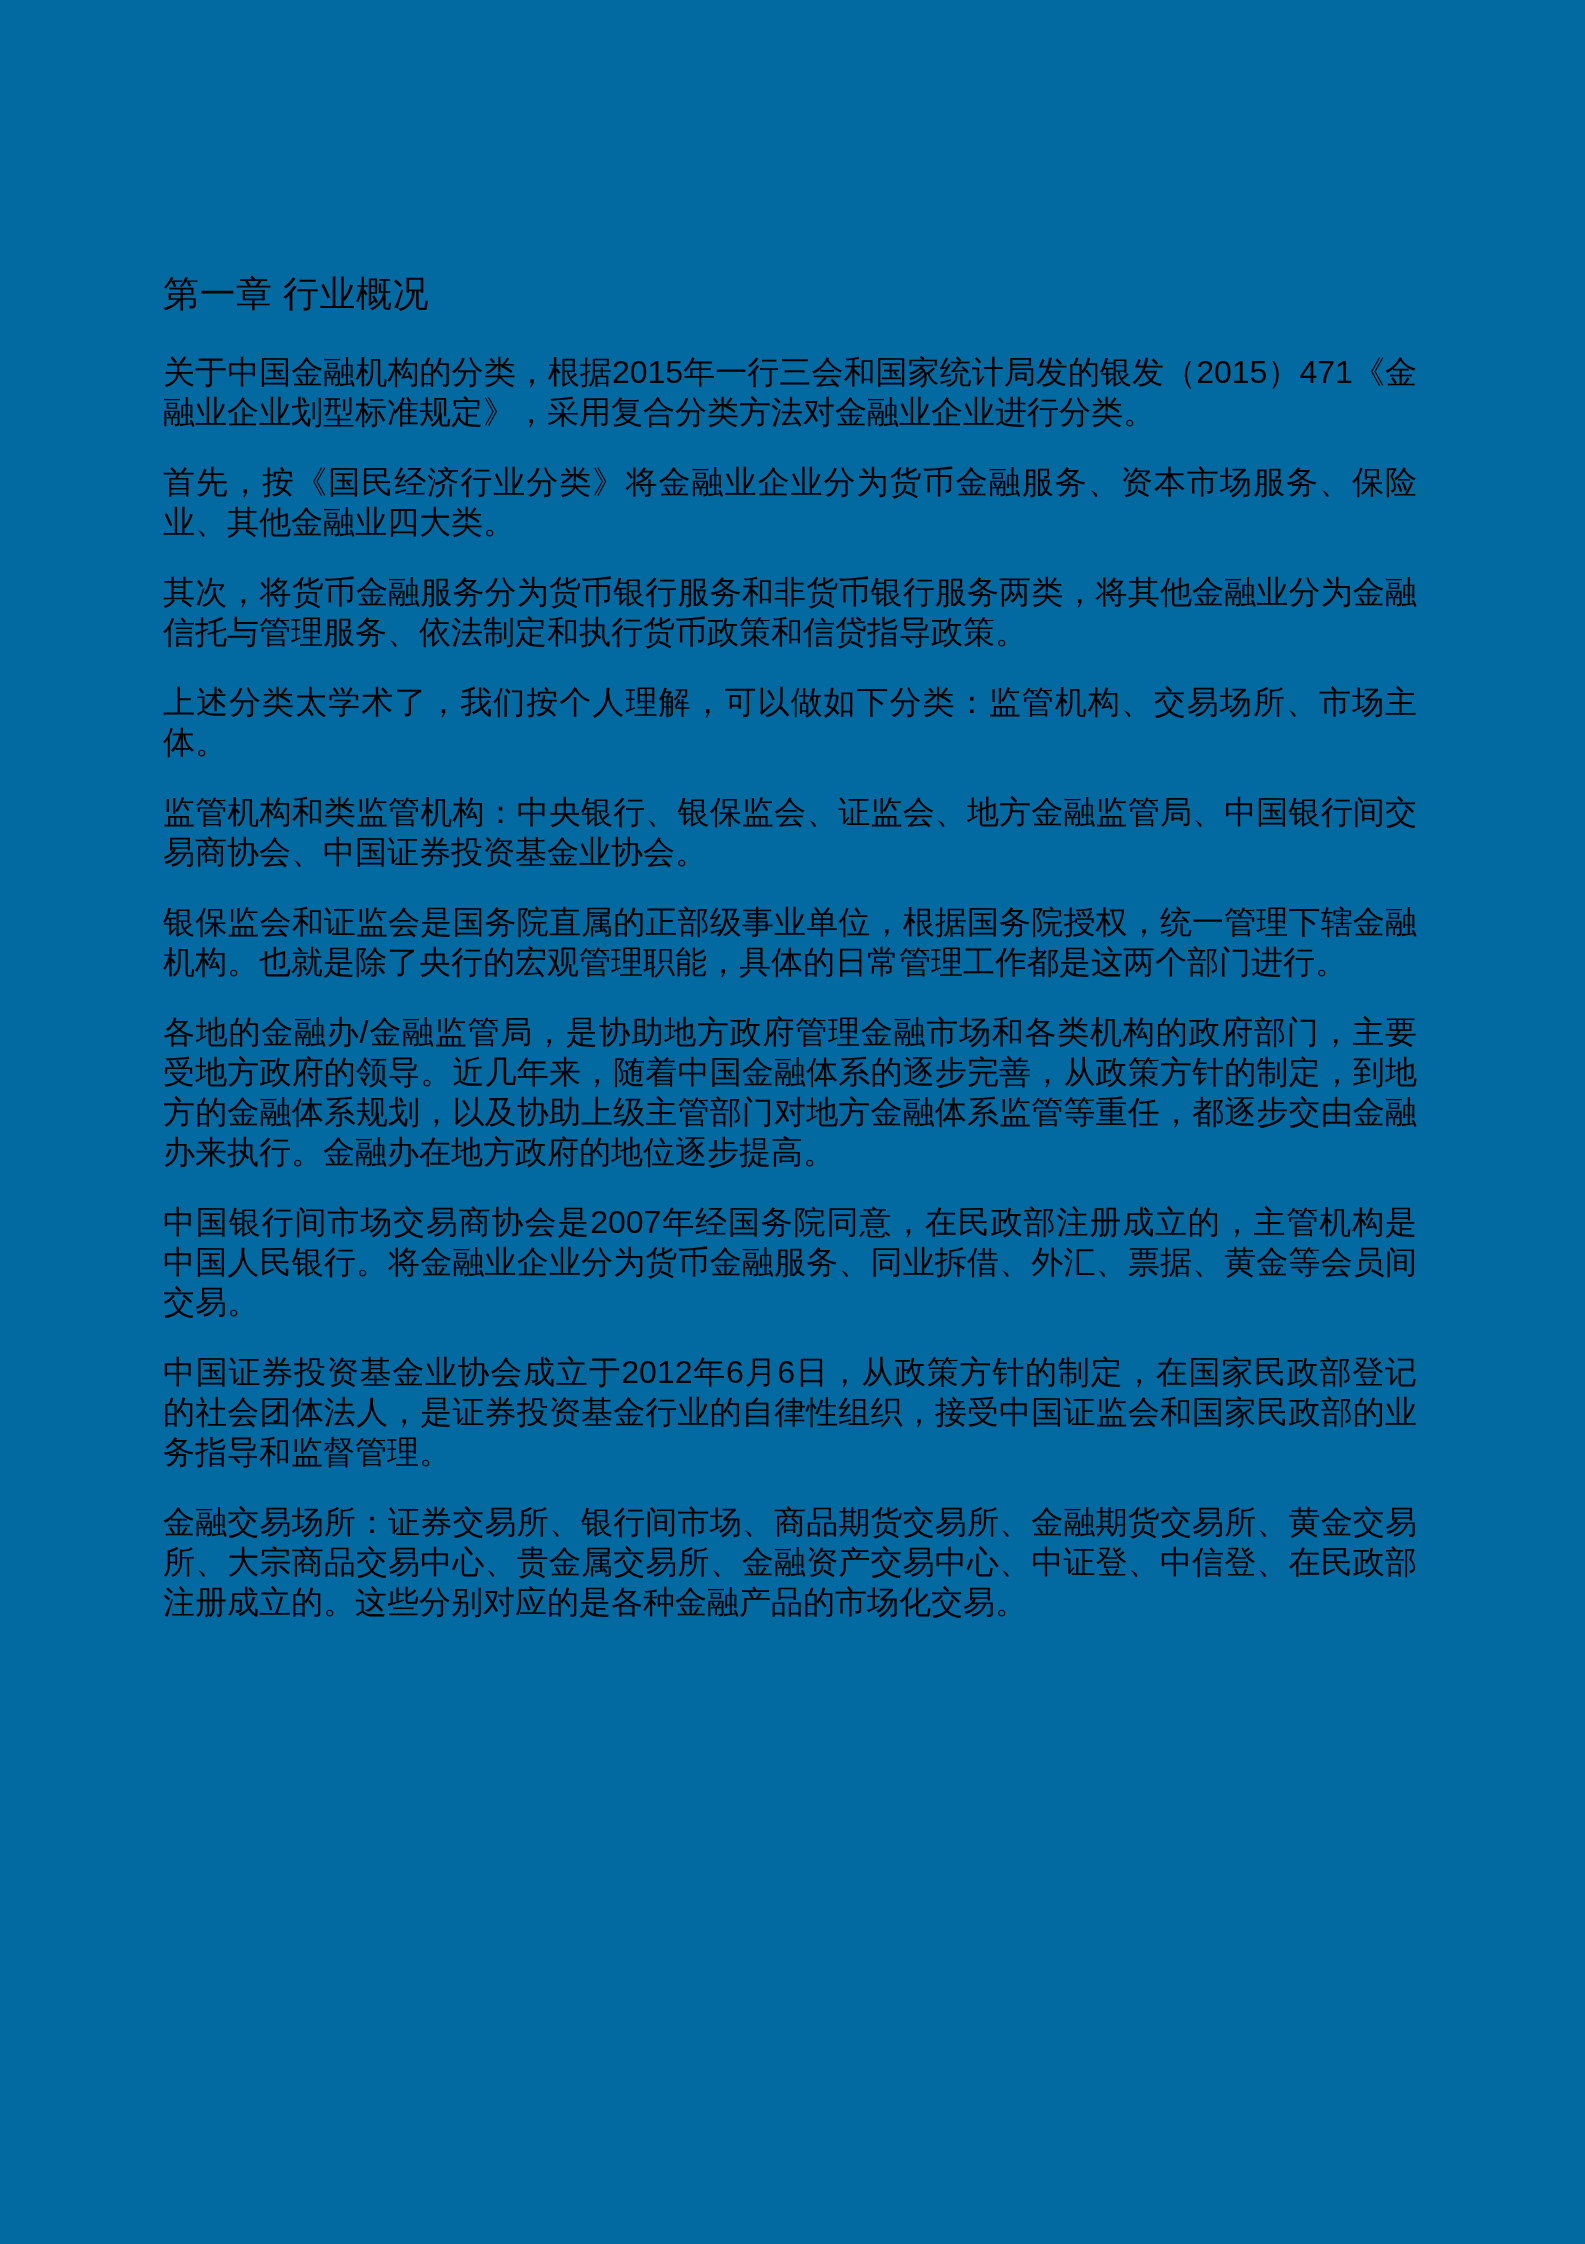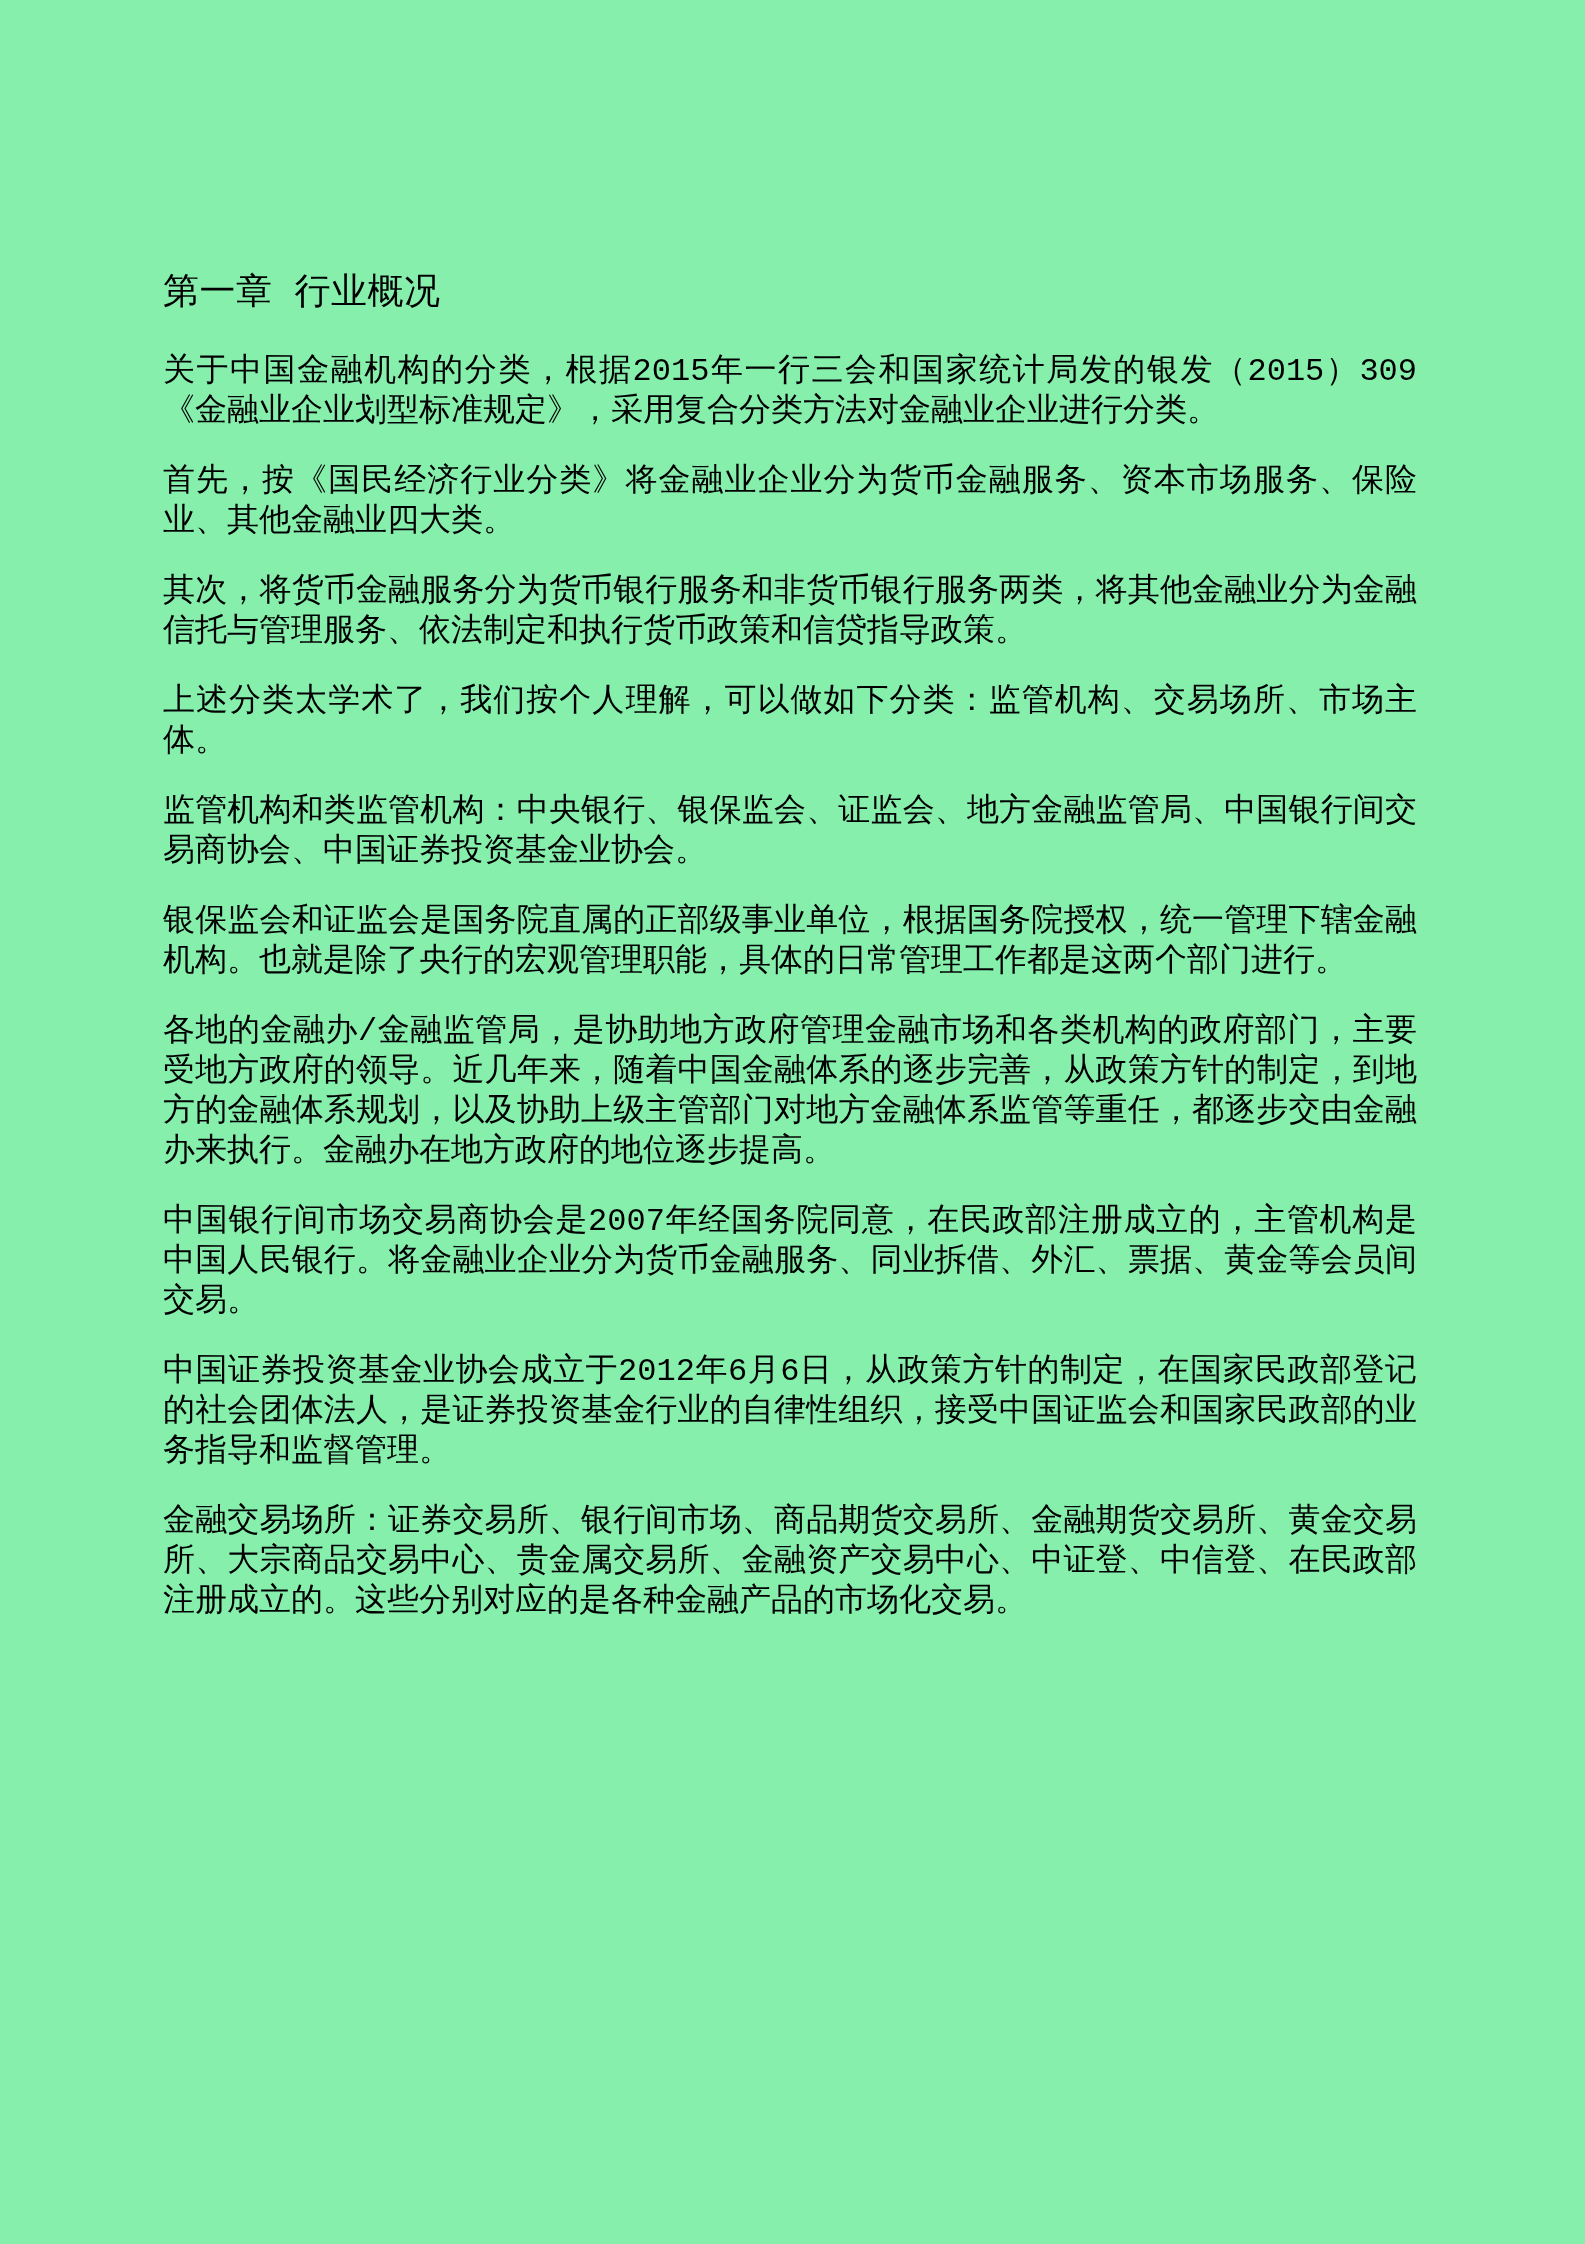--- a/index.html
+++ b/index.html
@@ -10,26 +10,25 @@
   body {
     width: 1585px;
     height: 2244px;
     font-family: "Liberation Sans", sans-serif;
     -webkit-font-smoothing: antialiased;
   }
   .page {
     position: relative;
     width: 1585px;
     height: 2244px;
-    background: #86efac;
+    background: #0369a1;
     box-sizing: border-box;
     padding: 272px 168px 0 163px;
     color: #000000;
     overflow: hidden;
-    font-family: Liberation Mono, monospace;
   }
   .doc-title {
     font-size: 36px;
     line-height: 44px;
     font-weight: 400;
     margin: 0 0 36px 0;
     color: #000000;
     letter-spacing: 0.5px;
   }
   .doc-para {
@@ -42,21 +41,21 @@
     text-justify: inter-ideograph;
     word-break: break-all;
   }
 </style>
 </head>
 <body>
 
 <div class="page">
   <h1 class="doc-title">第一章 行业概况</h1>
 
-  <p class="doc-para">关于中国金融机构的分类，根据2015年一行三会和国家统计局发的银发（2015）309《金融业企业划型标准规定》，采用复合分类方法对金融业企业进行分类。</p>
+  <p class="doc-para">关于中国金融机构的分类，根据2015年一行三会和国家统计局发的银发（2015）471《金融业企业划型标准规定》，采用复合分类方法对金融业企业进行分类。</p>
   <p class="doc-para">首先，按《国民经济行业分类》将金融业企业分为货币金融服务、资本市场服务、保险业、其他金融业四大类。</p>
   <p class="doc-para">其次，将货币金融服务分为货币银行服务和非货币银行服务两类，将其他金融业分为金融信托与管理服务、依法制定和执行货币政策和信贷指导政策。</p>
   <p class="doc-para">上述分类太学术了，我们按个人理解，可以做如下分类：监管机构、交易场所、市场主体。</p>
   <p class="doc-para">监管机构和类监管机构：中央银行、银保监会、证监会、地方金融监管局、中国银行间交易商协会、中国证券投资基金业协会。</p>
   <p class="doc-para">银保监会和证监会是国务院直属的正部级事业单位，根据国务院授权，统一管理下辖金融机构。也就是除了央行的宏观管理职能，具体的日常管理工作都是这两个部门进行。</p>
   <p class="doc-para">各地的金融办/金融监管局，是协助地方政府管理金融市场和各类机构的政府部门，主要受地方政府的领导。近几年来，随着中国金融体系的逐步完善，从政策方针的制定，到地方的金融体系规划，以及协助上级主管部门对地方金融体系监管等重任，都逐步交由金融办来执行。金融办在地方政府的地位逐步提高。</p>
   <p class="doc-para">中国银行间市场交易商协会是2007年经国务院同意，在民政部注册成立的，主管机构是中国人民银行。将金融业企业分为货币金融服务、同业拆借、外汇、票据、黄金等会员间交易。</p>
   <p class="doc-para">中国证券投资基金业协会成立于2012年6月6日，从政策方针的制定，在国家民政部登记的社会团体法人，是证券投资基金行业的自律性组织，接受中国证监会和国家民政部的业务指导和监督管理。</p>
   <p class="doc-para">金融交易场所：证券交易所、银行间市场、商品期货交易所、金融期货交易所、黄金交易所、大宗商品交易中心、贵金属交易所、金融资产交易中心、中证登、中信登、在民政部注册成立的。这些分别对应的是各种金融产品的市场化交易。</p>
 </div>

